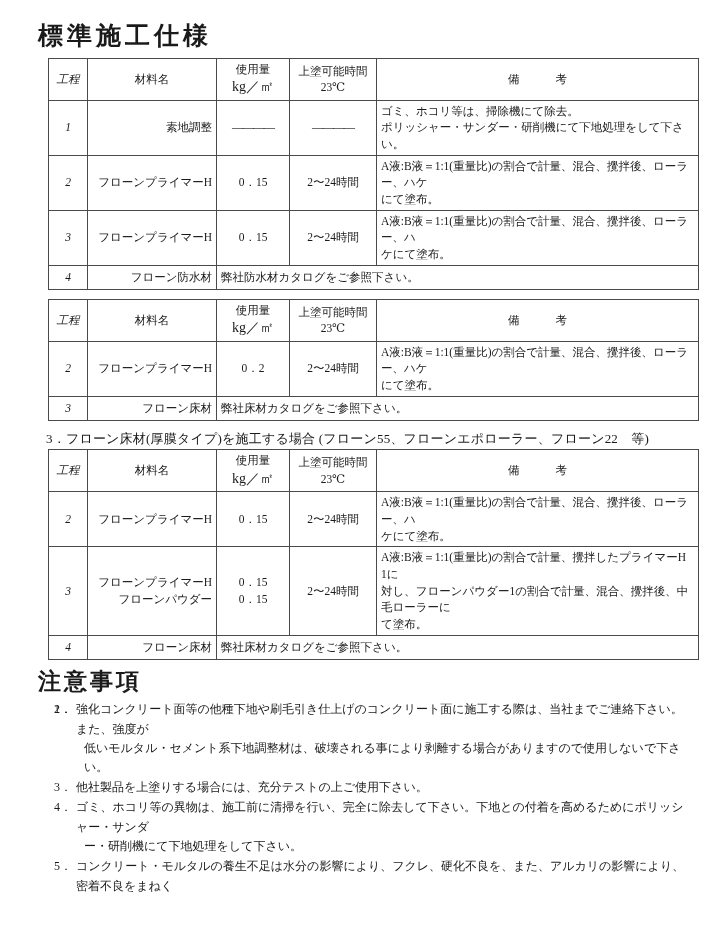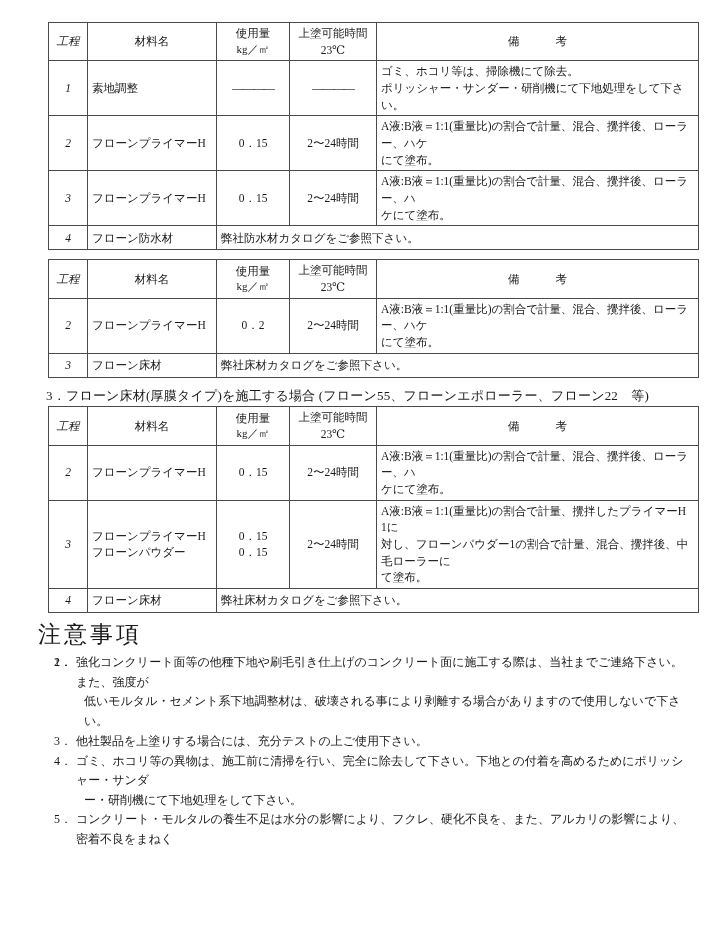--- a/index.html
+++ b/index.html
@@ -32,21 +32,21 @@
   }
   .section-heading {
     font-size: 13px;
     line-height: 1.35;
     margin: 0 0 2px 10px;
     letter-spacing: 0.2px;
     white-space: nowrap;
   }
   .notice-title {
     font-size: 23px;
-    font-weight: normal;
+    font-weight: bold;
     letter-spacing: 3px;
     margin: 9px 0 5px 2px;
     line-height: 1.15;
   }
 
   
   table.spec {
     border-collapse: collapse;
     width: 651px;
     margin: 0 0 9px 12px;
@@ -54,31 +54,31 @@
     font-size: 11.5px;
   }
   table.spec td, table.spec th {
     border: 1px solid #4a4a4a;
     padding: 2px 4px;
     vertical-align: middle;
     font-weight: normal;
     line-height: 1.45;
   }
   .c-step   { width: 30px;  text-align: center; font-style: italic; }
-  .c-mat    { width: 120px; text-align: left; }
+  .c-mat    { width: 120px; text-align: right; }
   .c-amt    { width: 64px;  text-align: center; }
   .c-time   { width: 78px;  text-align: center; }
   .c-note   { text-align: left; padding-left: 6px; }
 
   table.spec thead td {
     text-align: center;
     height: 30px;
   }
   .hdr-two { line-height: 1.25; }
-  .hdr-unit { font-size: 11px; }
+  .hdr-unit { font-size: 14px; }
   .hdr-note-inner {
     display: inline-block;
     letter-spacing: 36px;
     padding-left: 36px;
   }
   .row-tall td { height: 34px; }
   .row-mid td  { height: 30px; }
   .row-one td  { height: 19px; }
   .row-xtall td { height: 46px; }
   .nowrap { white-space: nowrap; }
@@ -109,20 +109,21 @@
   .notes .cont {
     display: block;
     padding-left: 8px;
   }
 </style>
 </head>
 <body>
 
 <div class="page">
 
+  <h1 class="doc-title">標準施工仕様</h1>
 
   <table class="spec">
     <thead>
       <tr>
         <td class="c-step">工程</td>
         <td class="c-mat">材料名</td>
         <td class="c-amt hdr-two">
           <div>使用量</div>
           <div class="hdr-unit">kg／㎡</div>
         </td>

